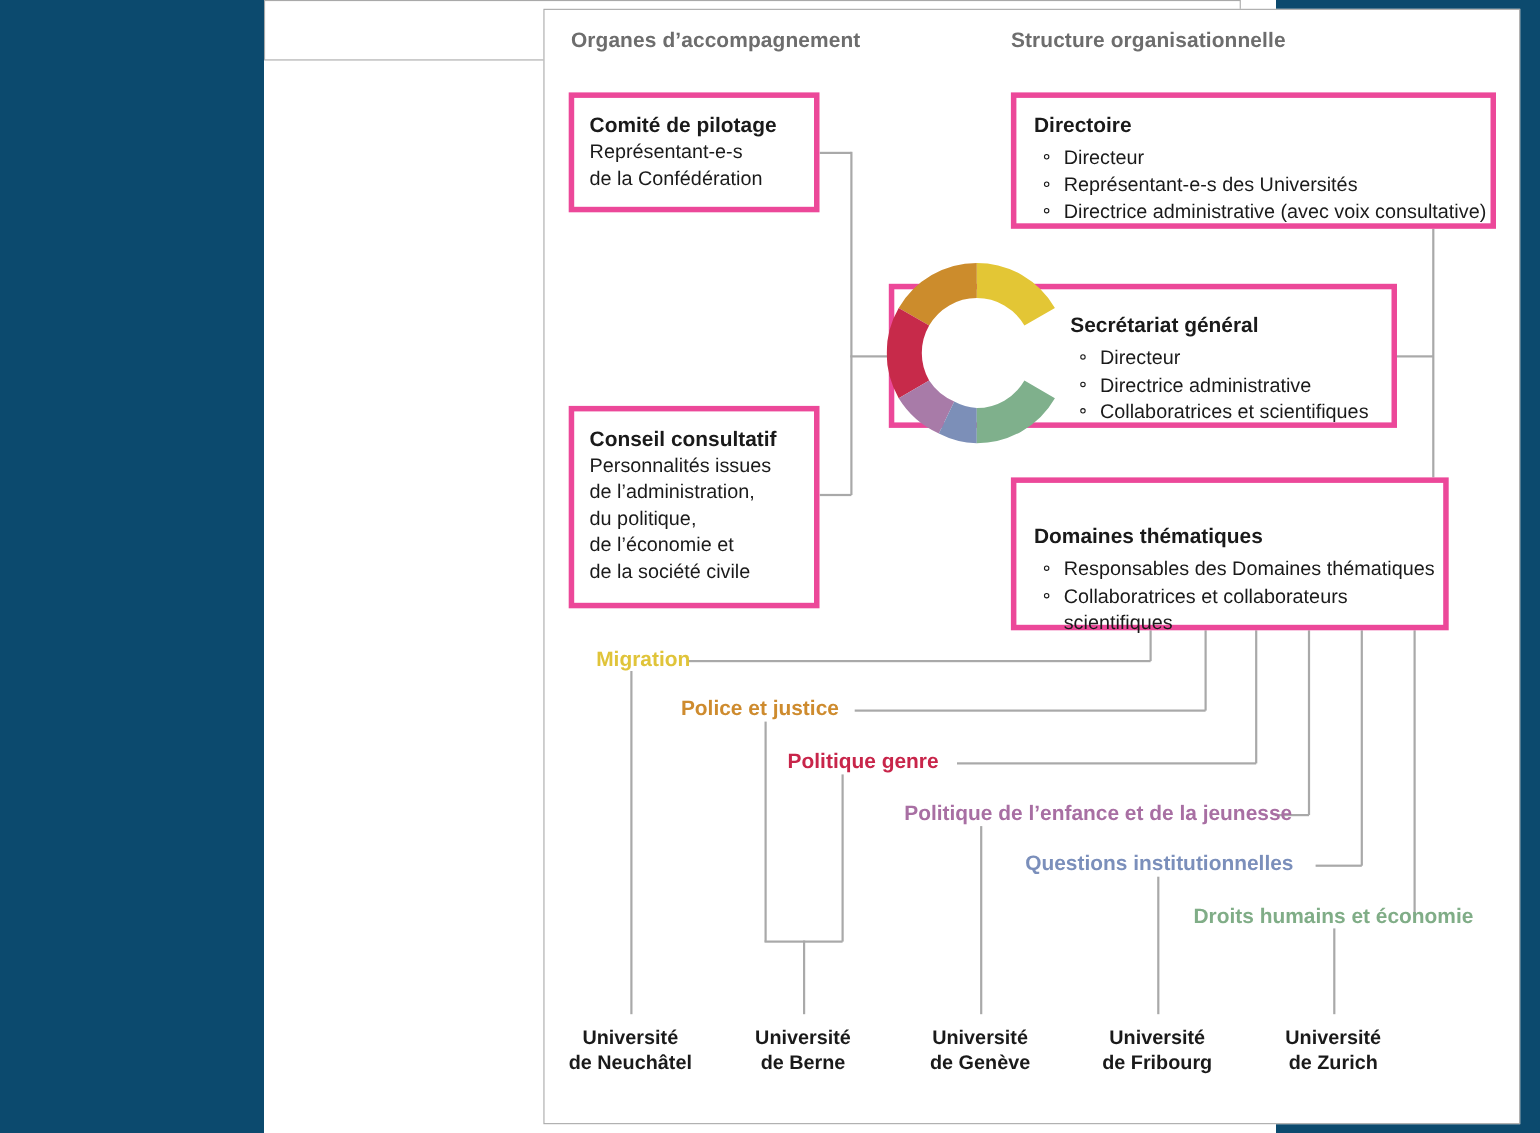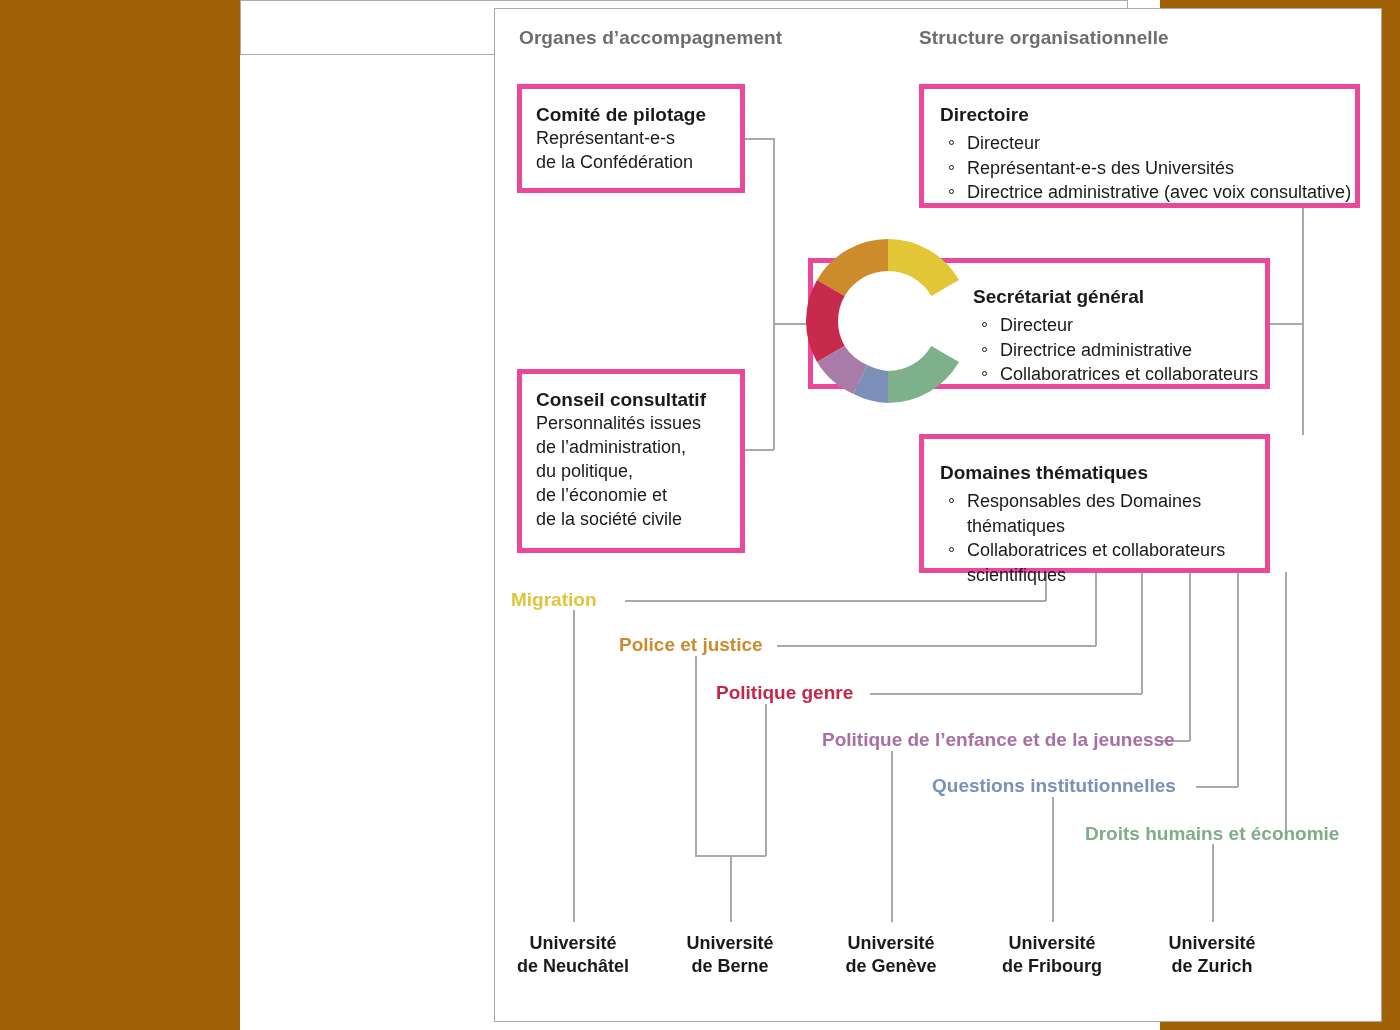--- a/index.html
+++ b/index.html
@@ -1,18 +1,18 @@
 <!DOCTYPE html>
 <html><head>
 <meta charset="utf-8">
 <title>Structure organisationnelle</title>
 <style>
   html,body{margin:0;padding:0;background:#000;}
   body{width:1400px;height:1030px;font-family:"Liberation Sans","DejaVu Sans",sans-serif;}
-  #canvas{position:relative;width:1400px;height:1030px;background:#a16207;overflow:hidden;}
+  #canvas{position:relative;width:1400px;height:1030px;background:#0c4a6e;overflow:hidden;}
   #sheet{position:absolute;left:240px;top:0;width:920px;height:1030px;background:#fff;}
 
   
   .frame{position:absolute;border:1px solid #a9a9a9;box-sizing:border-box;background:#fff;}
   #outer-frame{left:254px;top:8px;width:888px;height:1014px;}
   #header-band{left:254px;top:8px;width:888px;height:55px;border:1px solid #a9a9a9;box-sizing:border-box;background:#fff;}
   .col-head{position:absolute;font-size:19px;font-weight:bold;color:#6d6d6d;letter-spacing:.1px;white-space:nowrap;}
   #head-left{left:279px;top:27px;}
   #head-right{left:679px;top:27px;}
 
@@ -23,21 +23,21 @@
   .box ul{margin:4px 0 0 0;padding:0;list-style:none;}
   .box li{position:relative;font-size:18px;color:#1a1a1a;line-height:1.38;padding-left:27px;}
   .box li::before{content:"";position:absolute;left:9px;top:9px;width:5px;height:5px;
     border:1.4px solid #1a1a1a;border-radius:50%;box-sizing:border-box;}
 
   #box-comite{left:277px;top:84px;width:228px;height:109px;padding:14px 0 0 14px;}
   #box-conseil{left:277px;top:369px;width:228px;height:184px;padding:14px 0 0 14px;}
   #box-directoire{left:679px;top:84px;width:441px;height:124px;padding:14px 0 0 16px;}
   #box-secretariat{left:568px;top:258px;width:462px;height:131px;padding:0;}
   #box-secretariat .inner{margin-left:160px;padding-top:22px;}
-  #box-domaines{left:679px;top:434px;width:351px;height:139px;padding:22px 0 0 16px;}
+  #box-domaines{left:679px;top:434px;width:398px;height:139px;padding:38px 0 0 16px;}
 
   
   .ln{position:absolute;background:#a9a9a9;}
   .lnv{width:1.6px;}
   .lnh{height:1.6px;}
 
   
   #logo{position:absolute;left:566px;top:226px;width:164px;height:190px;}
 
   
@@ -119,21 +119,21 @@
         <li>Directrice administrative (avec voix consultative)</li>
       </ul>
     </div>
 
     <div id="box-secretariat" class="box">
       <div class="inner">
         <h3>Secrétariat général</h3>
         <ul>
           <li>Directeur</li>
           <li>Directrice administrative</li>
-          <li>Collaboratrices et collaborateurs</li>
+          <li>Collaboratrices et scientifiques</li>
         </ul>
       </div>
     </div>
 
     <div id="box-domaines" class="box">
       <h3>Domaines thématiques</h3>
       <ul>
         <li>Responsables des Domaines thématiques</li>
         <li>Collaboratrices et collaborateurs scientifiques</li>
       </ul>
@@ -144,21 +144,21 @@
       <g id="logo-segments">
         <path d="M 153.02 54.00 A 82 82 0 0 0 82 13 L 82 45 A 50 50 0 0 1 125.30 70.00 Z" fill="#E3C635"></path>
         <path d="M 82 13 A 82 82 0 0 0 11.00 54.00 L 38.70 70.00 A 50 50 0 0 1 82 45 Z" fill="#CC8C2C"></path>
         <path d="M 11.00 54.00 A 82 82 0 0 0 11.00 136.00 L 38.70 120.00 A 50 50 0 0 1 38.70 70.00 Z" fill="#C72A4A"></path>
         <path d="M 11.00 136.00 A 82 82 0 0 0 47.50 168.00 L 61.50 139.00 A 50 50 0 0 1 38.70 120.00 Z" fill="#A87BA8"></path>
         <path d="M 47.50 168.00 A 82 82 0 0 0 82 177 L 82 145 A 50 50 0 0 1 61.50 139.00 Z" fill="#7C8FB8"></path>
         <path d="M 82 177 A 82 82 0 0 0 153.02 136.00 L 125.30 120.00 A 50 50 0 0 1 82 145 Z" fill="#7FB08C"></path>
       </g>
     </svg>
 
-    <div class="theme" style="left: 271px; top: 589px; color: rgb(224, 196, 58); text-align: right;">Migration</div>
+    <div class="theme" style="left: 302px; top: 589px; color: rgb(224, 196, 58); text-align: right;">Migration</div>
     <div class="theme" style="left: 379px; top: 634px; color: rgb(206, 139, 46);">Police et justice</div>
     <div class="theme" style="left: 476px; top: 682px; color: rgb(200, 37, 74);">Politique genre</div>
     <div class="theme" style="left: 546px; top: 729px; color: rgb(168, 111, 163); margin-left: 36px;">Politique de l’enfance et de la jeunesse</div>
     <div class="theme" style="left: 692px; top: 775px; color: rgb(123, 143, 187);">Questions institutionnelles</div>
     <div class="theme" style="left: 845px; top: 823px; color: rgb(128, 173, 135);">Droits humains et économie</div>
 
     <div class="uni" style="left:263px;top:932px;width:140px;">Université
 de Neuchâtel</div>
     <div class="uni" style="left:420px;top:932px;width:140px;">Université
 de Berne</div>

